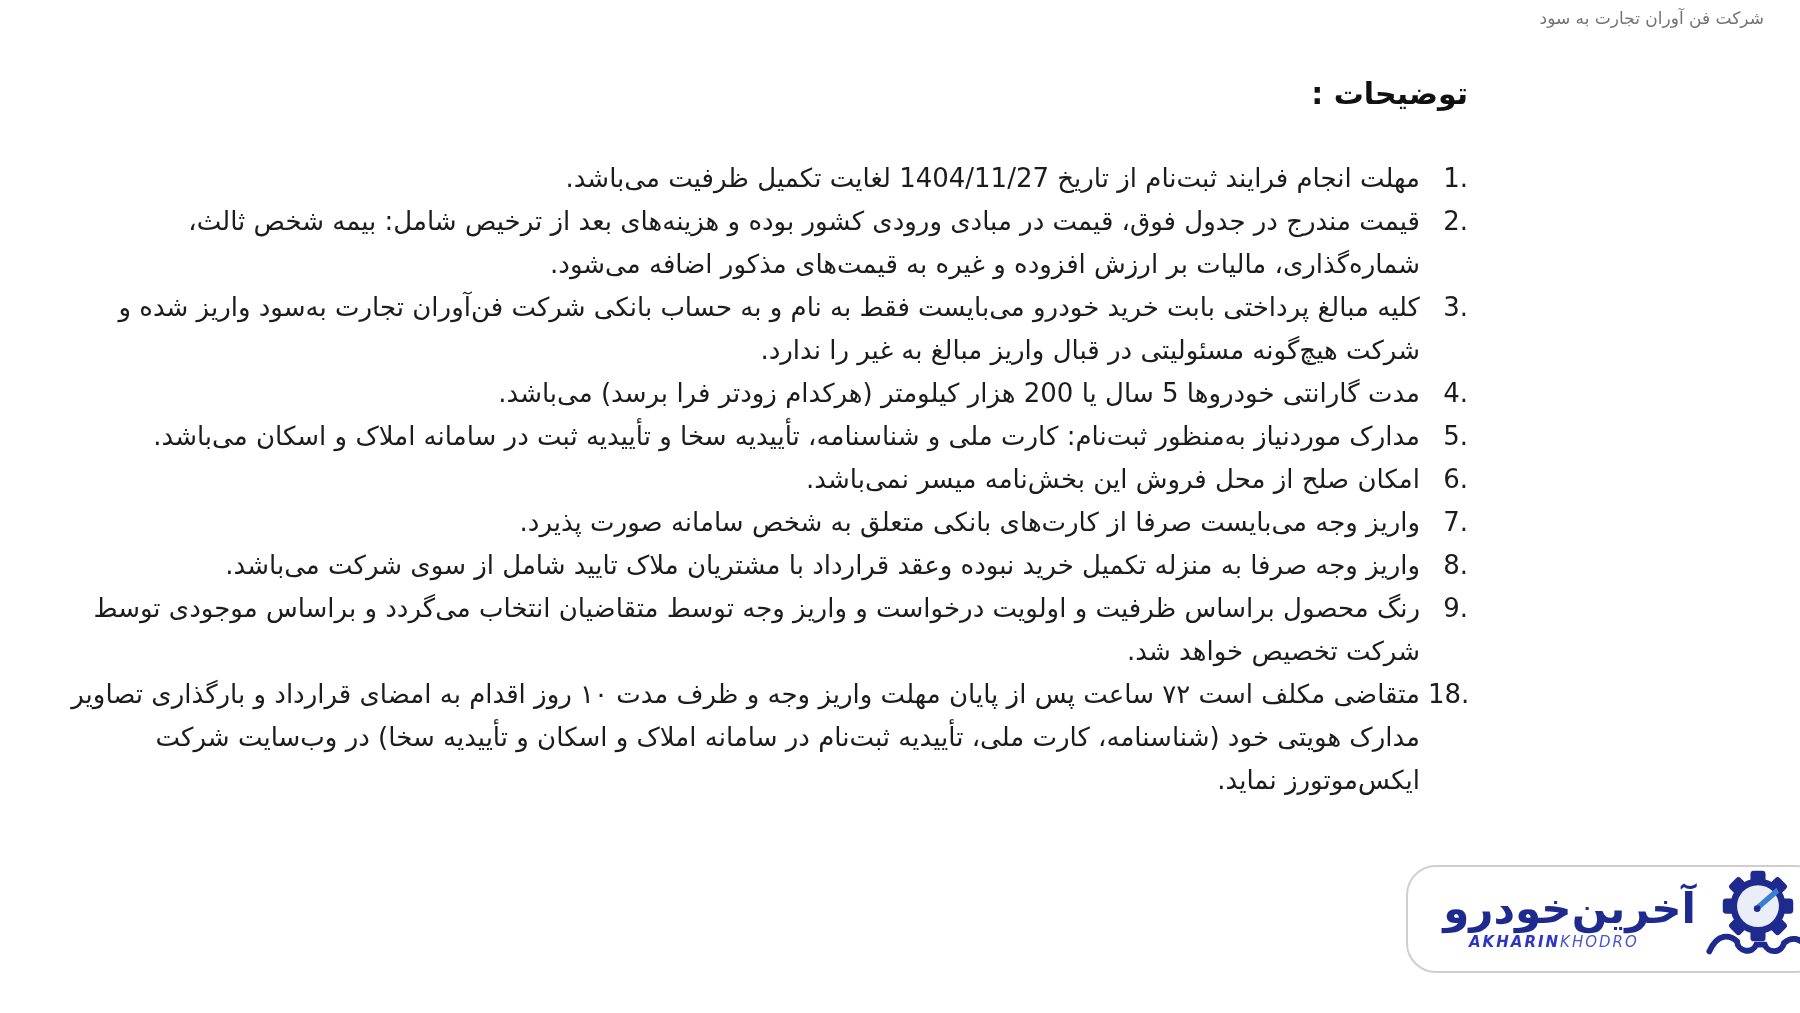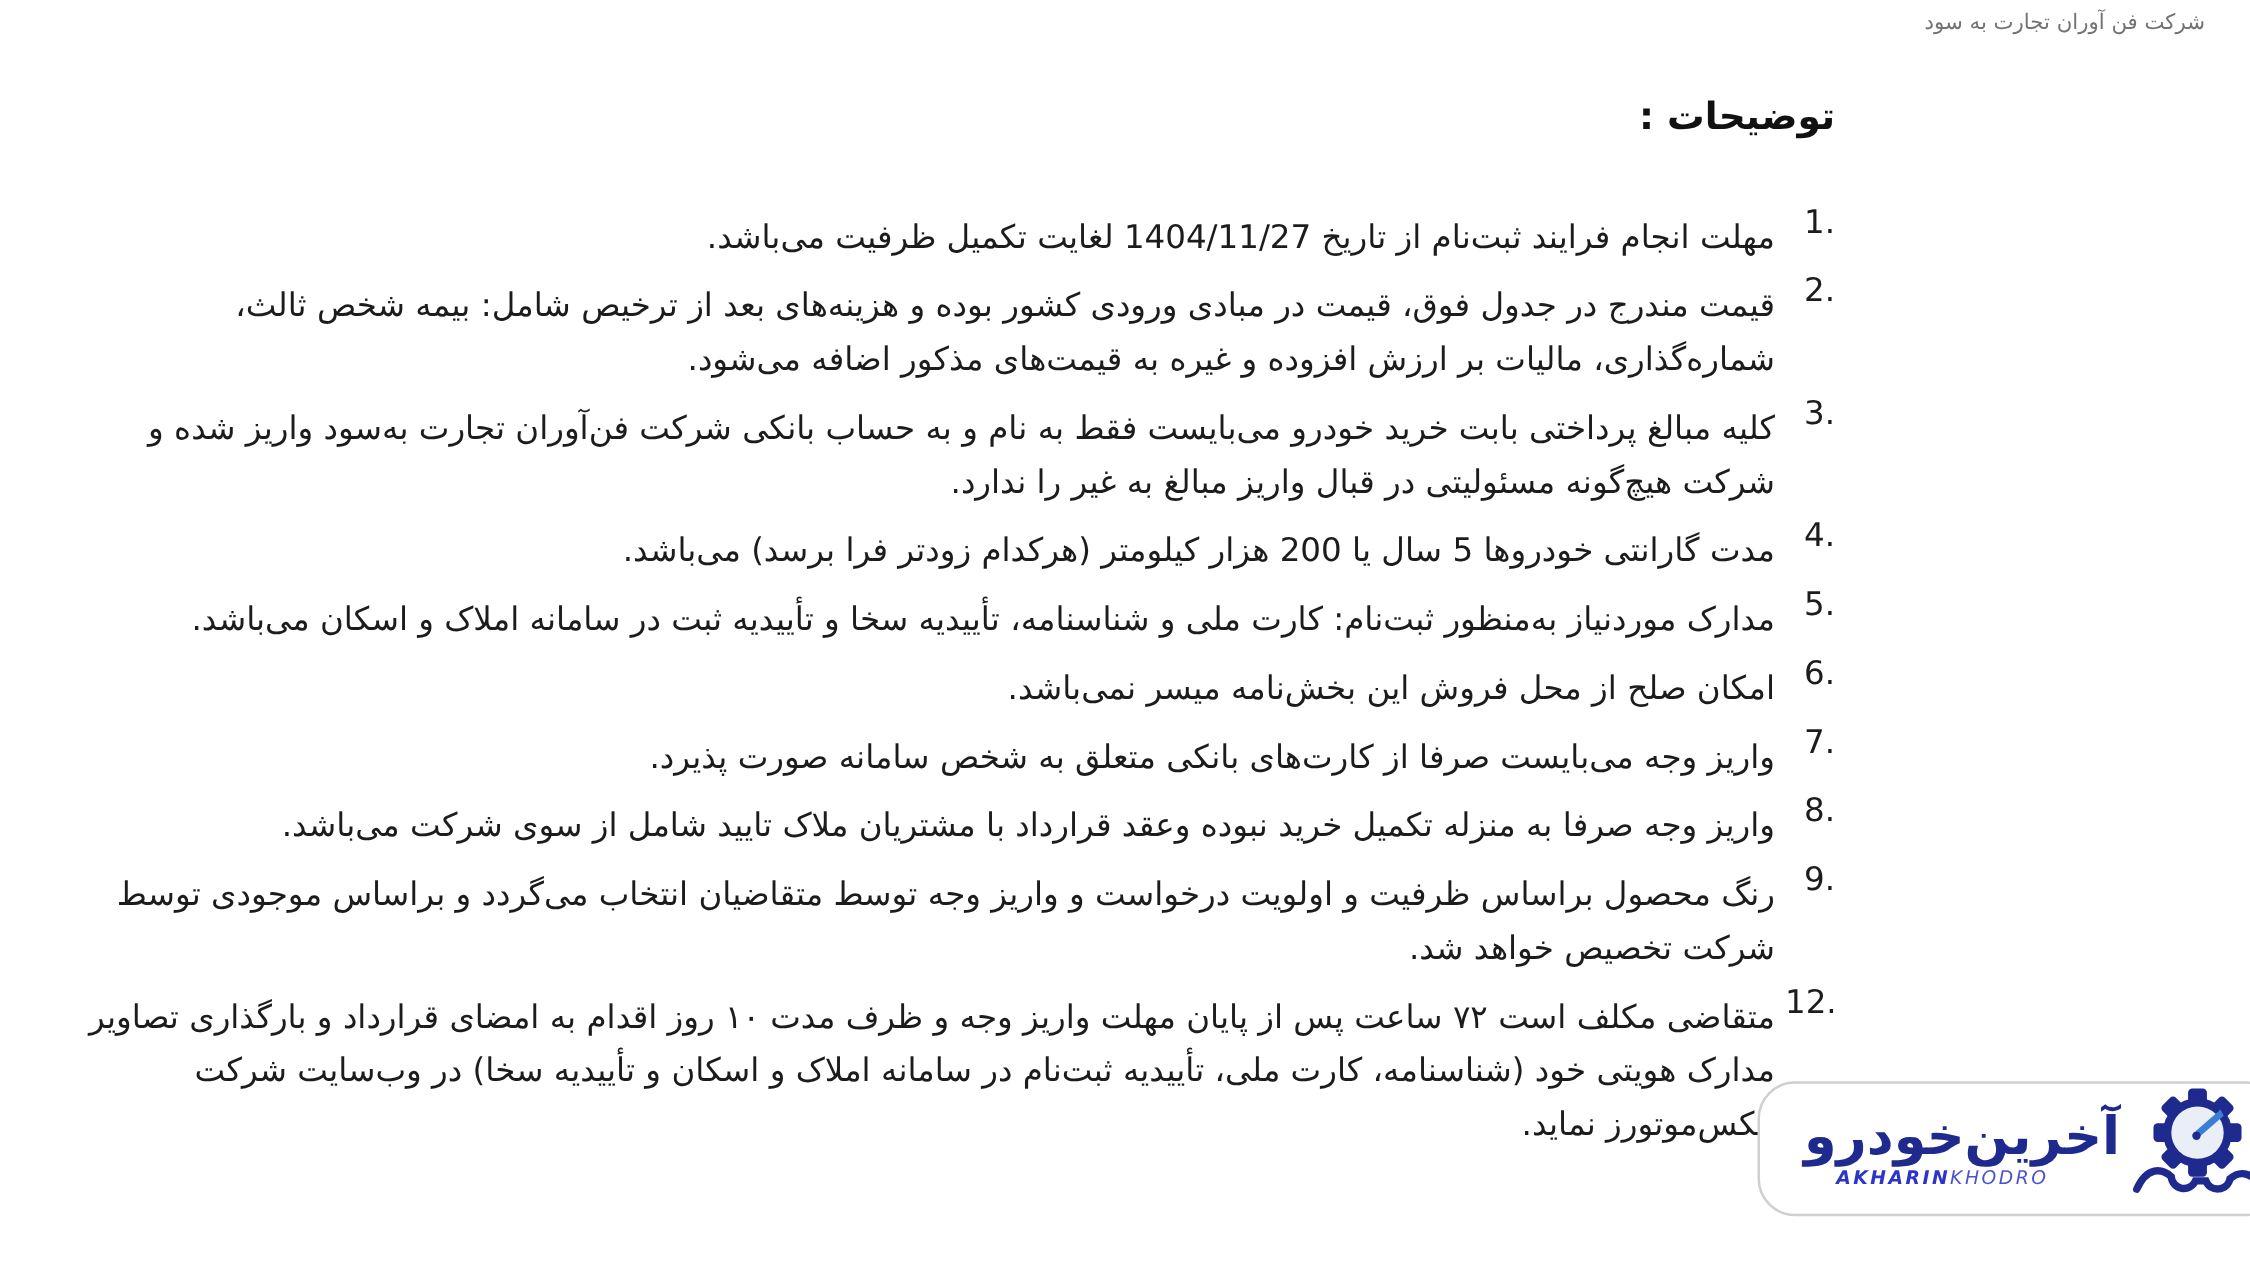--- a/index.html
+++ b/index.html
@@ -50,21 +50,21 @@
   .term-item {
     display: grid;
     grid-template-columns: 40px 1fr;
     column-gap: 8px;
   }
   .term-num {
     direction: ltr;
     text-align: right;
     white-space: nowrap;
   }
-  .term-text { text-align: right; margin-top: 12px; }
+  .term-text { text-align: right; }
 
   
   .logo-card {
     position: absolute;
     bottom: 40px;
     right: -26px;
     width: 420px;
     height: 108px;
     background: #ffffff;
     border: 2px solid #cfcfcf;
@@ -142,21 +142,21 @@
     </li>
     <li class="term-item">
       <span class="term-num">8.</span>
       <span class="term-text">واریز وجه صرفا به منزله تکمیل خرید نبوده وعقد قرارداد با مشتریان ملاک تایید شامل از سوی شرکت می‌باشد.</span>
     </li>
     <li class="term-item">
       <span class="term-num">9.</span>
       <span class="term-text">رنگ محصول براساس ظرفیت و اولویت درخواست و واریز وجه توسط متقاضیان انتخاب می‌گردد و براساس موجودی توسط شرکت تخصیص خواهد شد.</span>
     </li>
     <li class="term-item">
-      <span class="term-num">12.</span>
+      <span class="term-num">18.</span>
       <span class="term-text">متقاضی مکلف است ۷۲ ساعت پس از پایان مهلت واریز وجه و ظرف مدت ۱۰ روز اقدام به امضای قرارداد و بارگذاری تصاویر مدارک هویتی خود (شناسنامه، کارت ملی، تأییدیه ثبت‌نام در سامانه املاک و اسکان و تأییدیه سخا) در وب‌سایت شرکت ایکس‌موتورز نماید.</span>
     </li>
   </ol>
 </div>
 
 <div class="logo-card">
   <span class="logo-gear">
     <svg width="104" height="100" viewBox="0 0 124 118" xmlns="http://www.w3.org/2000/svg">
 
       <g fill="#1f2a8e">

